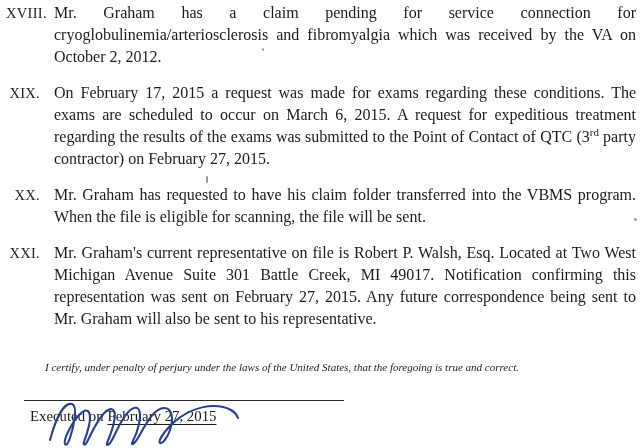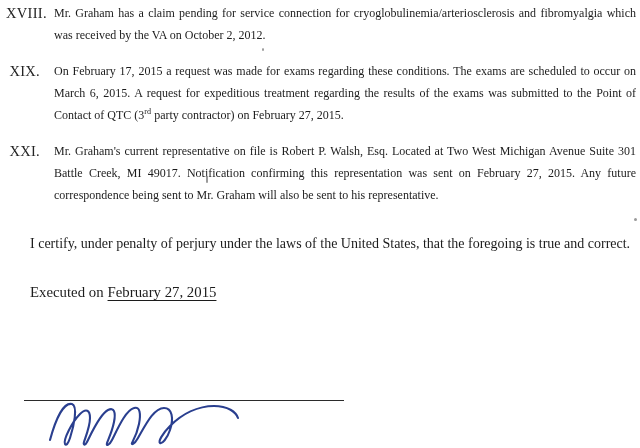--- a/index.html
+++ b/index.html
@@ -34,42 +34,43 @@
     text-align: right;
     font-size: 14.5px;
     line-height: 22px;
     letter-spacing: 0.3px;
     color: #242424;
     padding-right: 0;
   }
   .body-text {
     flex: 1 1 auto;
     padding-left: 14px;
-    font-size: 12px;
+    font-size: 16px;
     line-height: 22px;
     text-align: justify;
     text-justify: inter-word;
     color: #1c1c1c;
     padding-right: 2px;
     hyphens: none;
   }
   sup {
     font-size: 0.68em;
     vertical-align: super;
     line-height: 0;
     margin-top: 30px;
   }
   .cert {
     margin-top: 26px;
-    margin-left: 24px;
+    margin-left: 39px;
     margin-right: 2px;
-    font-size: 14px;
+    font-size: 11px;
     line-height: 23px;
     text-align: justify;
     color: #1c1c1c;
+    font-style: italic;
   }
   .exec-line {
     margin-top: 26px;
     margin-left: 24px;
     font-size: 14.8px;
     line-height: 22px;
     color: #1c1c1c;
     white-space: nowrap;
   }
   .exec-date {
@@ -115,20 +116,24 @@
     <div class="item">
       <div class="numeral">XVIII.</div>
       <div class="body-text">Mr. Graham has a claim pending for service connection for cryoglobulinemia/arteriosclerosis and fibromyalgia which was received by the VA on October 2, 2012.</div>
     </div>
 
     <div class="item">
       <div class="numeral">XIX.</div>
       <div class="body-text"><span>On February 17, 2015 a request was made for exams regarding these conditions. The exams are scheduled to occur on March 6, 2015. A request for expeditious treatment regarding the results of the exams was submitted to the Point of Contact of QTC (3</span><sup>rd</sup><span> party contractor) on February 27, 2015.</span></div>
     </div>
 
+    <div class="item">
+      <div class="numeral">XX.</div>
+      <div class="body-text">Mr. Graham has requested to have his claim folder transferred into the VBMS program. When the file is eligible for scanning, the file will be sent.</div>
+    </div>
 
     <div class="item">
       <div class="numeral">XXI.</div>
       <div class="body-text">Mr. Graham's current representative on file is Robert P. Walsh, Esq. Located at Two West Michigan Avenue Suite 301 Battle Creek, MI 49017. Notification confirming this representation was sent on February 27, 2015. Any future correspondence being sent to Mr. Graham will also be sent to his representative.</div>
     </div>
 
     <div class="cert">I certify, under penalty of perjury under the laws of the United States, that the foregoing is true and correct.</div>
 
     <div class="exec-line"><span>Executed on</span><span class="exec-date">February 27, 2015</span></div>
   </div>

